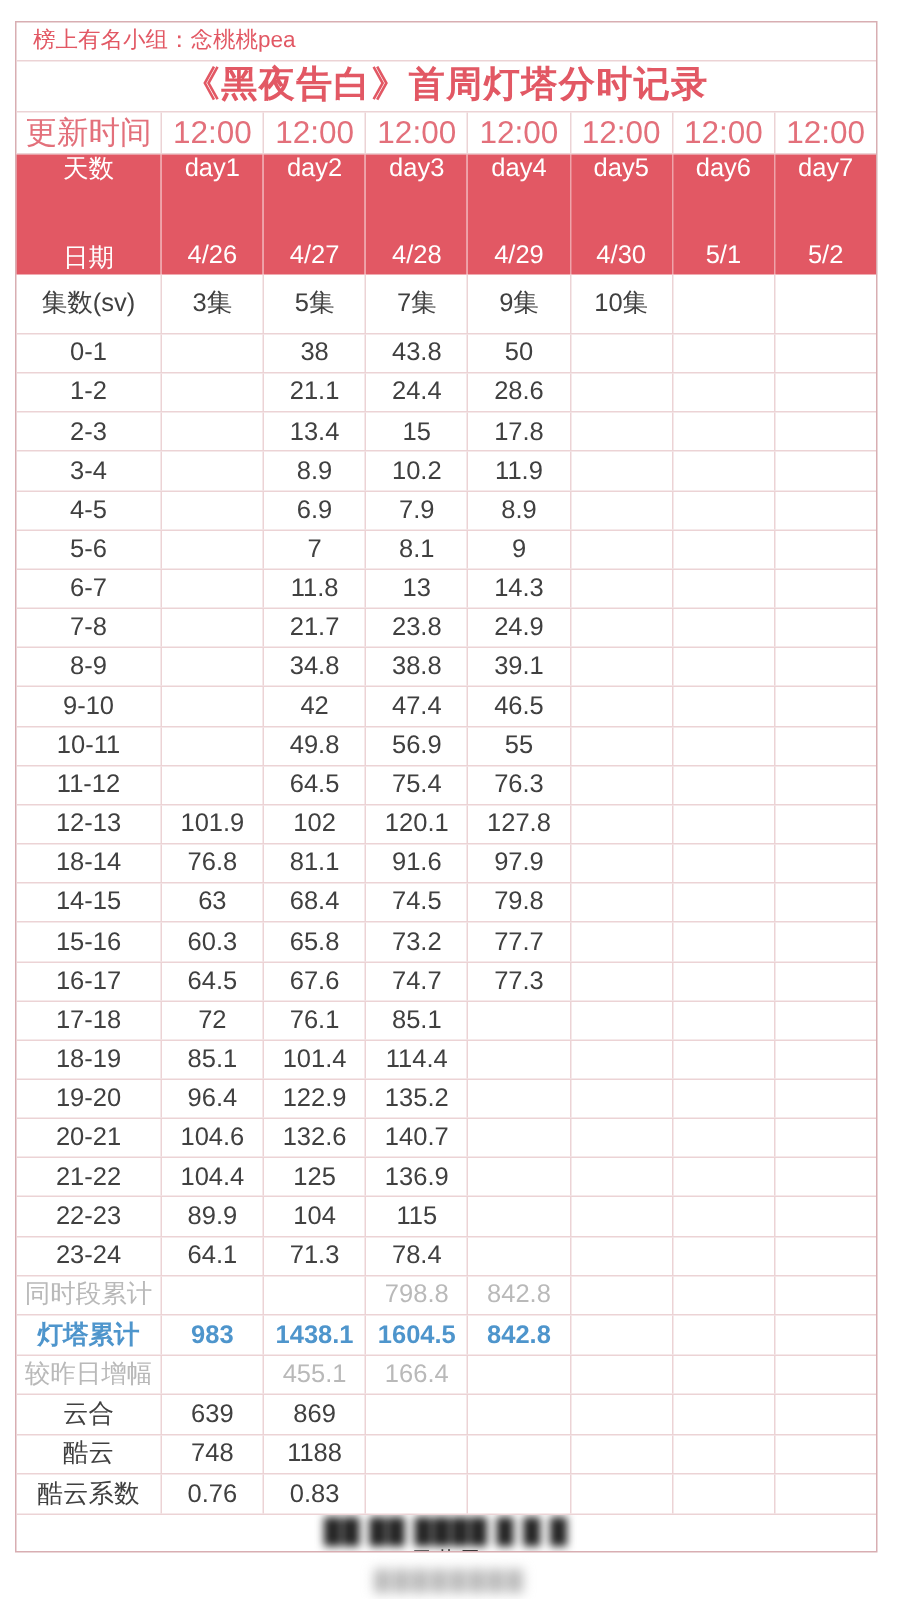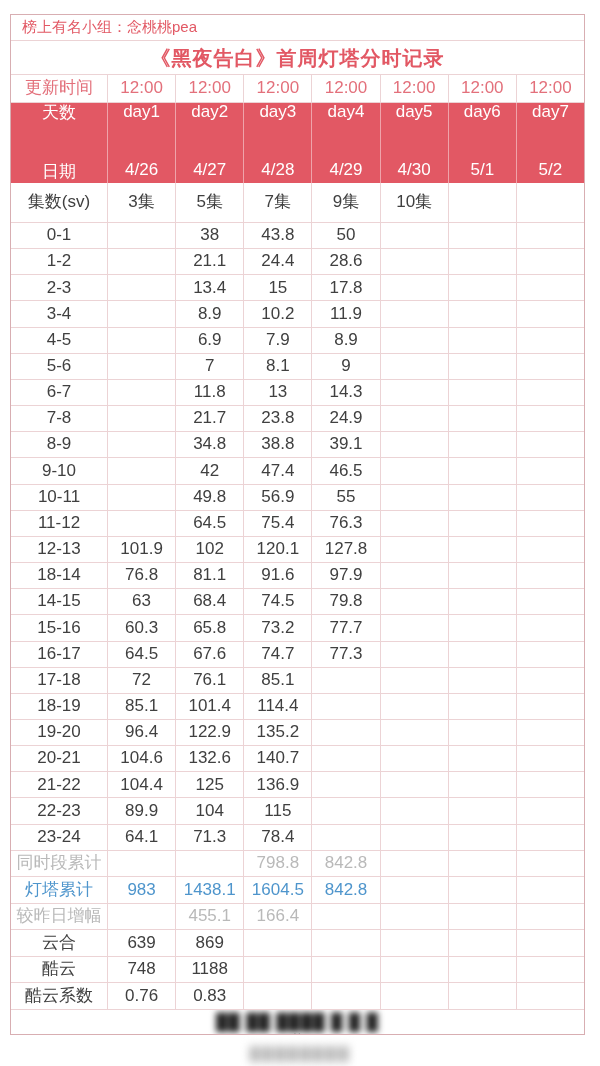--- a/index.html
+++ b/index.html
@@ -27,38 +27,38 @@
     overflow:hidden;white-space:nowrap;
   }
   .c + .c{border-left:1px solid var(--border,#ecd3d5);}
   .span{grid-column:1 / -1;}
   
   .r-note{height:26px;}
   .r-note .c{justify-content:flex-start;padding-left:11px;
     color:var(--accent,#e25864);font-size:15px;}
   
   .r-title{height:34px;}
-  .r-title .c{color:var(--accent,#e25864);font-size:20px;font-weight:bold;letter-spacing:1px;}
+  .r-title .c{color:var(--accent,#e25864);font-size:24px;font-weight:bold;letter-spacing:1px;}
   
   .r-update{height:28px;}
-  .r-update .c{color:var(--accent-soft,#e3707b);font-size:17px;}
+  .r-update .c{color:var(--accent-soft,#e3707b);font-size:21px;}
   
   .r-head{height:80px;border-bottom:none;}
   .r-head .c{background:var(--accent,#e25864);color:#ffffff;
     flex-direction:column;justify-content:space-evenly;font-size:17px;gap:39px;}
   .r-head .c + .c{border-left:1px solid rgba(255,255,255,.45);text-align:center;}
   .r-head .ln{display:block;}
   
   .r-ep{height:40px;}
   
   .r-hour{height:26.17px;}
   
   .r-sum{height:26.5px;}
   .sum-gray .c{color:var(--gray,#b9b9b9);}
-  .sum-blue .c{color:var(--blue,#4e95cc);font-weight:normal;}
+  .sum-blue .c{color:var(--blue,#4e95cc);font-weight:bold;}
   .sum-black .c{color:var(--ink,#404040);}
   
   .r-foot{height:24px;}
   .r-foot .c{font-size:16px;color:#3f3f3f;gap:2px;flex-direction:column;}
   .censored{filter:blur(3px);color:#222;letter-spacing:1px;}
   .watermark{
     position:absolute;left:190px;top:1046px;width:220px;height:16px;
     filter:blur(4px);color:#b9b9b9;font-size:15px;text-align:center;
     letter-spacing:2px;overflow:hidden;
   }

